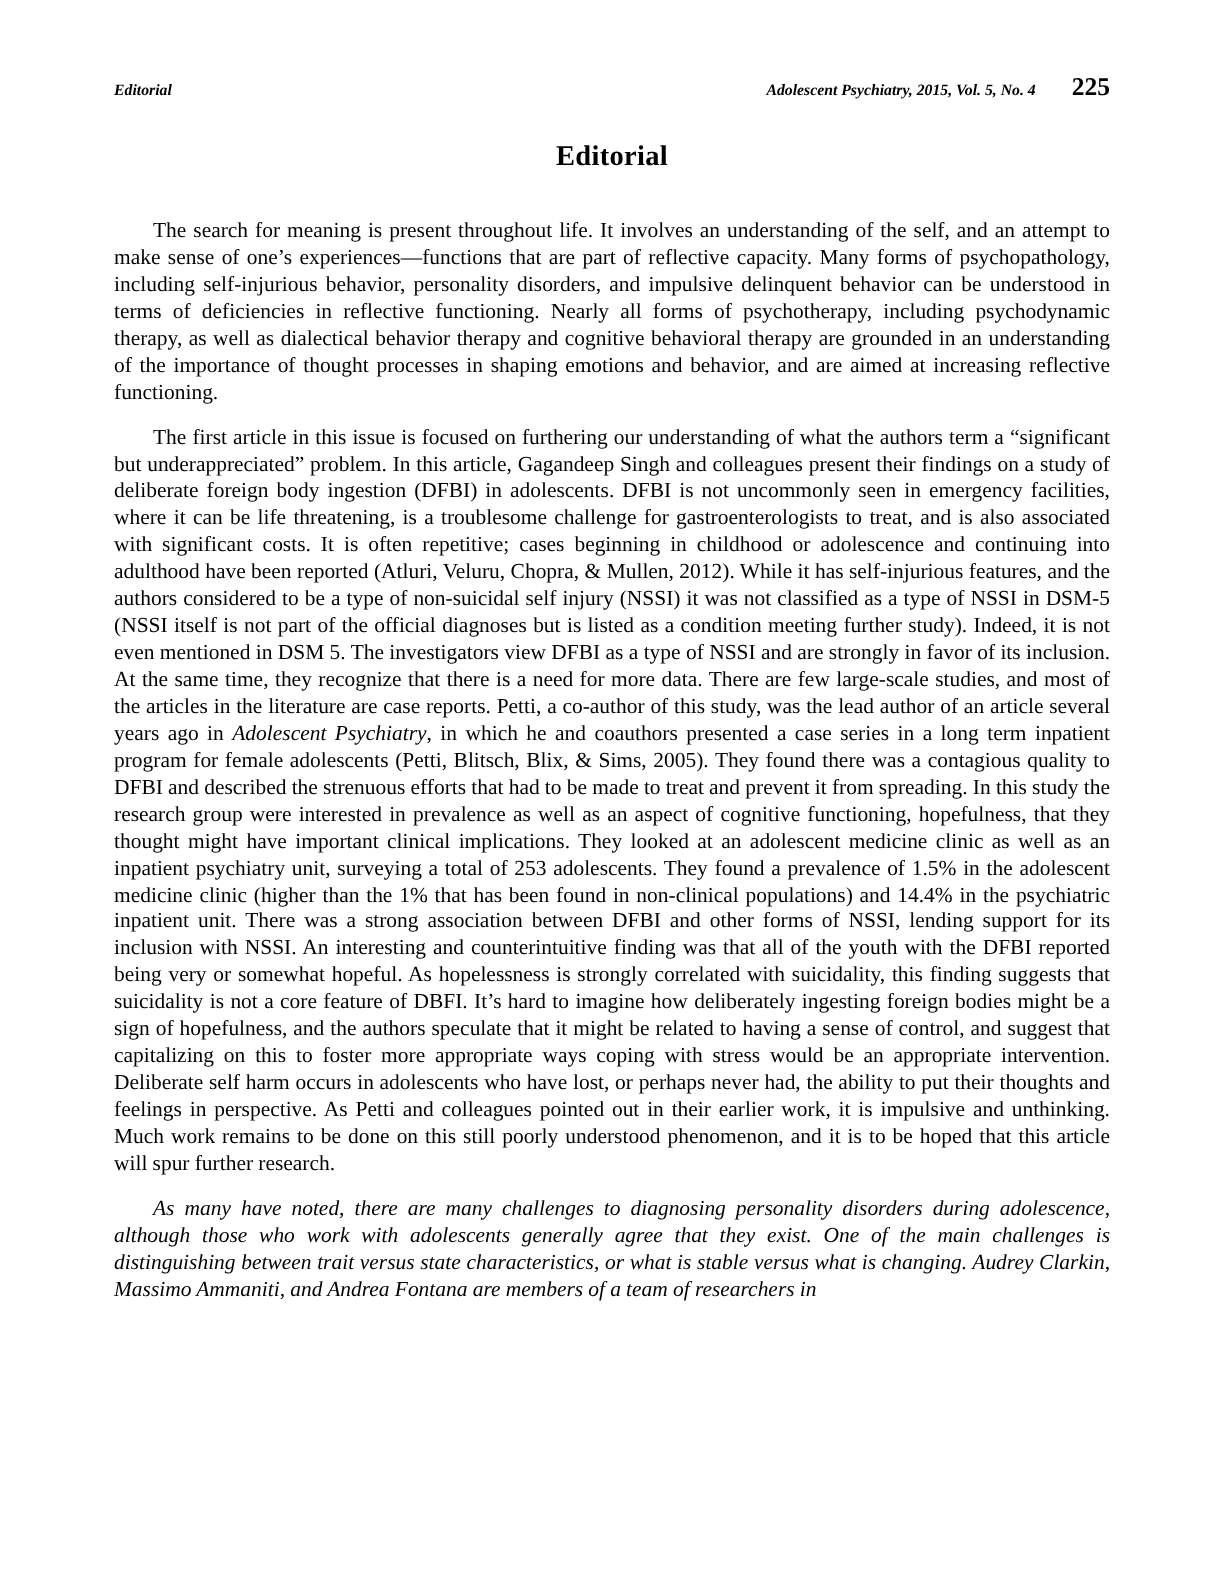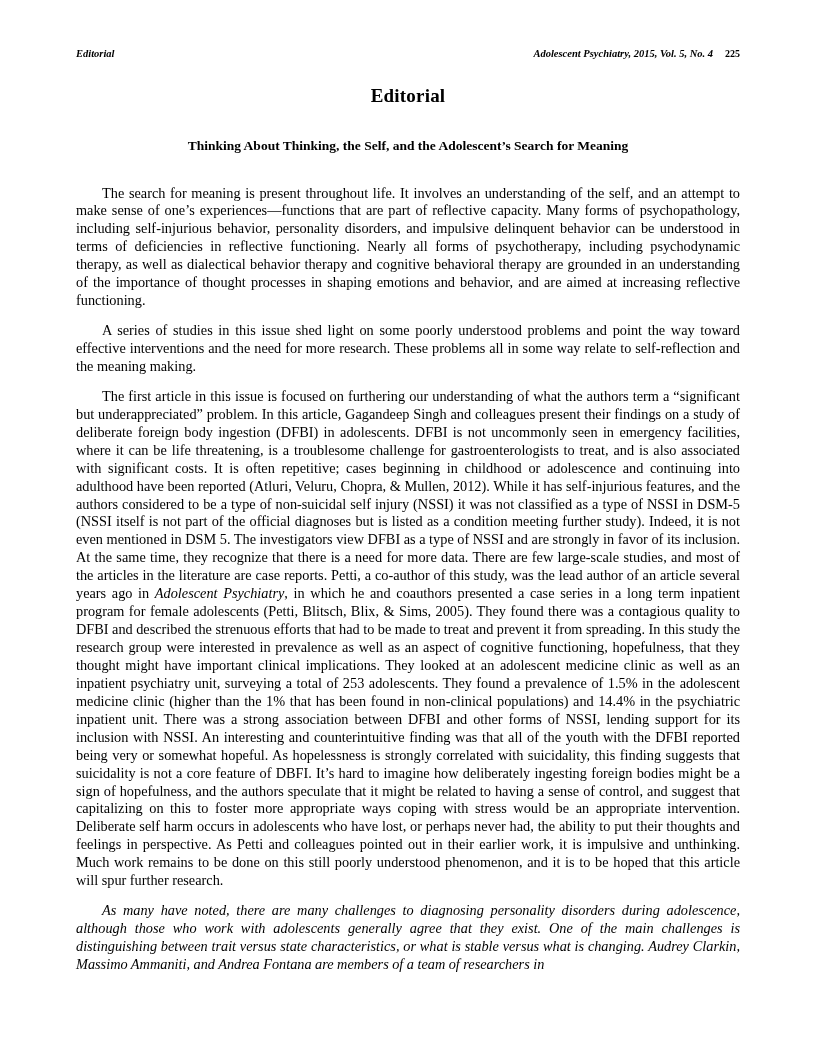--- a/index.html
+++ b/index.html
@@ -34,22 +34,22 @@
   }
   .running-head .left {
     white-space: nowrap;
   }
   .running-head .right {
     white-space: nowrap;
   }
   .running-head .page-number {
     font-style: normal;
     font-weight: bold;
-    margin-left: 12px;
-    font-size: 10px;
+    margin-left: 24px;
+    font-size: 17px;
   }
   .doc-title {
     text-align: center;
     font-size: 19px;
     font-weight: bold;
     margin: 0 0 30px 0;
     letter-spacing: 0.2px;
   }
   .article-title {
     text-align: center;
@@ -84,23 +84,21 @@
 
   <div class="running-head">
     <div class="left">Editorial</div>
     <div class="right">
       <span>Adolescent Psychiatry, 2015, Vol. 5, No. 4</span><span class="page-number">225</span>
     </div>
   </div>
 
   <h1 class="doc-title">Editorial</h1>
 
-  <h2 class="article-title">Thinking About Thinking, the Self, and the Adolescent’s Search for Meaning</h2>
 
   <p class="body-par">The search for meaning is present throughout life. It involves an understanding of the self, and an attempt to make sense of one’s experiences—functions that are part of reflective capacity. Many forms of psychopathology, including self-injurious behavior, personality disorders, and impulsive delinquent behavior can be understood in terms of deficiencies in reflective functioning. Nearly all forms of psychotherapy, including psychodynamic therapy, as well as dialectical behavior therapy and cognitive behavioral therapy are grounded in an understanding of the importance of thought processes in shaping emotions and behavior, and are aimed at increasing reflective functioning.</p>
 
-  <p class="body-par">A series of studies in this issue shed light on some poorly understood problems and point the way toward effective interventions and the need for more research. These problems all in some way relate to self-reflection and the meaning making.</p>
 
   <p class="body-par"><span>The first article in this issue is focused on furthering our understanding of what the authors term a “significant but underappreciated” problem. In this article, Gagandeep Singh and colleagues present their findings on a study of deliberate foreign body ingestion (DFBI) in adolescents. DFBI is not uncommonly seen in emergency facilities, where it can be life threatening, is a troublesome challenge for gastroenterologists to treat, and is also associated with significant costs. It is often repetitive; cases beginning in childhood or adolescence and continuing into adulthood have been reported (Atluri, Veluru, Chopra, &amp; Mullen, 2012). While it has self-injurious features, and the authors considered to be a type of non-suicidal self injury (NSSI) it was not classified as a type of NSSI in DSM-5 (NSSI itself is not part of the official diagnoses but is listed as a condition meeting further study). Indeed, it is not even mentioned in DSM 5. The investigators view DFBI as a type of NSSI and are strongly in favor of its inclusion. At the same time, they recognize that there is a need for more data. There are few large-scale studies, and most of the articles in the literature are case reports. Petti, a co-author of this study, was the lead author of an article several years ago in </span><span class="ital">Adolescent Psychiatry</span><span>, in which he and coauthors presented a case series in a long term inpatient program for female adolescents (Petti, Blitsch, Blix, &amp; Sims, 2005). They found there was a contagious quality to DFBI and described the strenuous efforts that had to be made to treat and prevent it from spreading. In this study the research group were interested in prevalence as well as an aspect of cognitive functioning, hopefulness, that they thought might have important clinical implications. They looked at an adolescent medicine clinic as well as an inpatient psychiatry unit, surveying a total of 253 adolescents. They found a prevalence of 1.5% in the adolescent medicine clinic (higher than the 1% that has been found in non-clinical populations) and 14.4% in the psychiatric inpatient unit. There was a strong association between DFBI and other forms of NSSI, lending support for its inclusion with NSSI. An interesting and counterintuitive finding was that all of the youth with the DFBI reported being very or somewhat hopeful. As hopelessness is strongly correlated with suicidality, this finding suggests that suicidality is not a core feature of DBFI. It’s hard to imagine how deliberately ingesting foreign bodies might be a sign of hopefulness, and the authors speculate that it might be related to having a sense of control, and suggest that capitalizing on this to foster more appropriate ways coping with stress would be an appropriate intervention. Deliberate self harm occurs in adolescents who have lost, or perhaps never had, the ability to put their thoughts and feelings in perspective. As Petti and colleagues pointed out in their earlier work, it is impulsive and unthinking. Much work remains to be done on this still poorly understood phenomenon, and it is to be hoped that this article will spur further research.</span></p>
 
   <p class="body-par">As many have noted, there are many challenges to diagnosing personality disorders during adolescence, although those who work with adolescents generally agree that they exist. One of the main challenges is distinguishing between trait versus state characteristics, or what is stable versus what is changing. Audrey Clarkin, Massimo Ammaniti, and Andrea Fontana are members of a team of researchers in</p>
 
 </div>
 
 </body></html>

